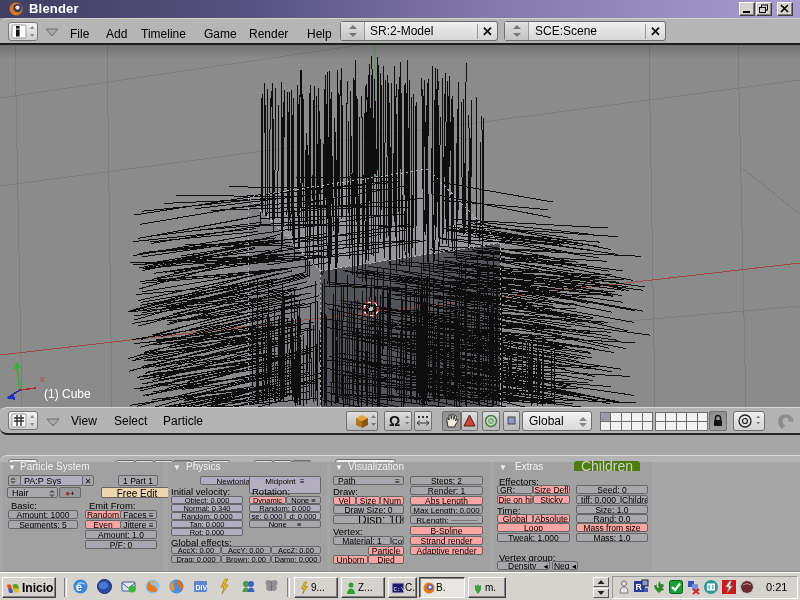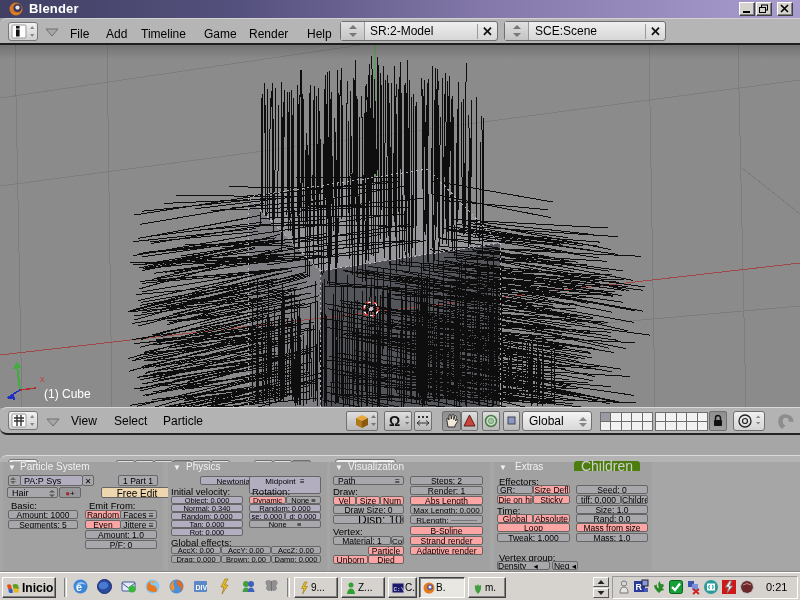--- a/index.html
+++ b/index.html
@@ -1385,21 +1385,21 @@
     <div class="fld cyn" style="left:497px;top:523px;width:73px;height:9px;font-size:8.5px;line-height:9px;">Loop</div>
     <div class="fld" style="left:497px;top:532.5px;width:73px;height:9px;font-size:8.5px;line-height:9px;">Tweak: 1.000</div>
     <div class="fld" style="left:576px;top:485px;width:72px;height:9px;font-size:8.5px;line-height:9px;">Seed: 0</div>
     <div class="fld" style="left:576px;top:494.5px;width:45px;height:9px;font-size:8.5px;line-height:9px;">tiff: 0.000</div>
     <div class="fld" style="left:621px;top:494.5px;width:27px;height:9px;font-size:8.5px;line-height:9px;">Childre</div>
     <div class="fld" style="left:576px;top:504.5px;width:72px;height:9px;font-size:8.5px;line-height:9px;">Size: 1.0</div>
     <div class="fld" style="left:576px;top:513.5px;width:72px;height:9px;font-size:8.5px;line-height:9px;">Rand: 0.0</div>
     <div class="fld cyn" style="left:576px;top:523px;width:72px;height:9px;font-size:8.5px;line-height:9px;">Mass from size</div>
     <div class="fld" style="left:576px;top:532.5px;width:72px;height:9px;font-size:8.5px;line-height:9px;">Mass: 1.0</div>
     <div class="lbl" style="left:499px;top:551.5px;font-size:9.5px;color:#000">Vertex group:</div>
-    <div class="fld" style="left:497px;top:561px;width:53px;height:9px;font-size:8.5px;line-height:9px;text-align:left;padding-left:0">Density &nbsp;&nbsp;◂</div>
+    <div class="fld" style="left:497px;top:561px;width:53px;height:9px;font-size:8.5px;line-height:9px;text-align:left;padding-left:10px">Density &nbsp;&nbsp;◂</div>
     <div class="fld" style="left:552px;top:561px;width:26px;height:9px;font-size:8.5px;line-height:9px;">Neg ◂</div>
   <div class="abs" id="task">
       <div class="abs tbtn" style="left:2px;width:54px;">
         <svg class="abs" style="left:3px;top:3px" width="14" height="13" viewBox="0 0 14 13">
           <path d="M1 4 Q3 2.5 5 4 L6 8 Q4 9.5 2 8z" fill="#e05020"></path>
           <path d="M6.5 3.5 Q9 2 12 3.5 L13 7.5 Q10 9 7.5 7.5z" fill="#60a020" transform="translate(0,0.3)"></path>
           <path d="M2.3 9 Q4.5 7.8 6.5 9 L7 12 Q5 13 3 12z" fill="#3060c0" transform="translate(0,-0.6)"></path>
           <path d="M7.8 8.5 Q10 7.2 12.8 8.5 L13.5 11.5 Q10.5 13 8.5 11.8z" fill="#e8b820" transform="translate(-0.5,-0.5)"></path>
         </svg>
         <b style="position:absolute;left:19px;top:3px;font-size:12px">Inicio</b>

